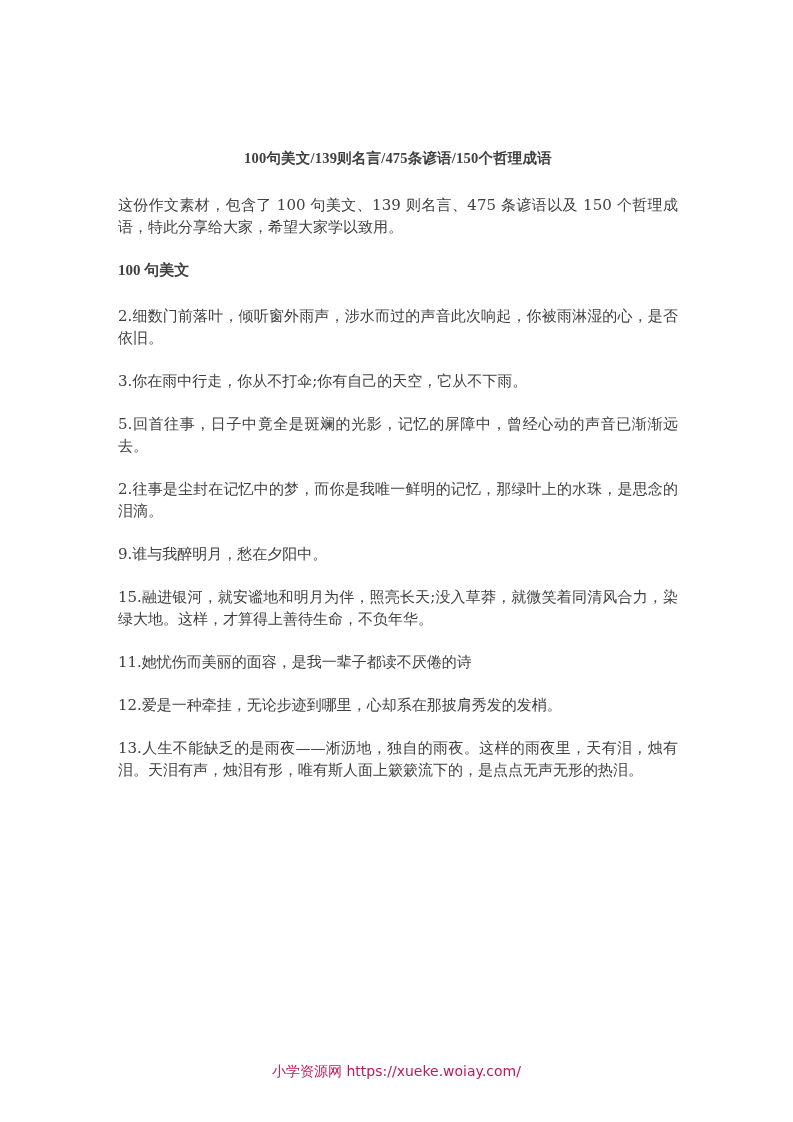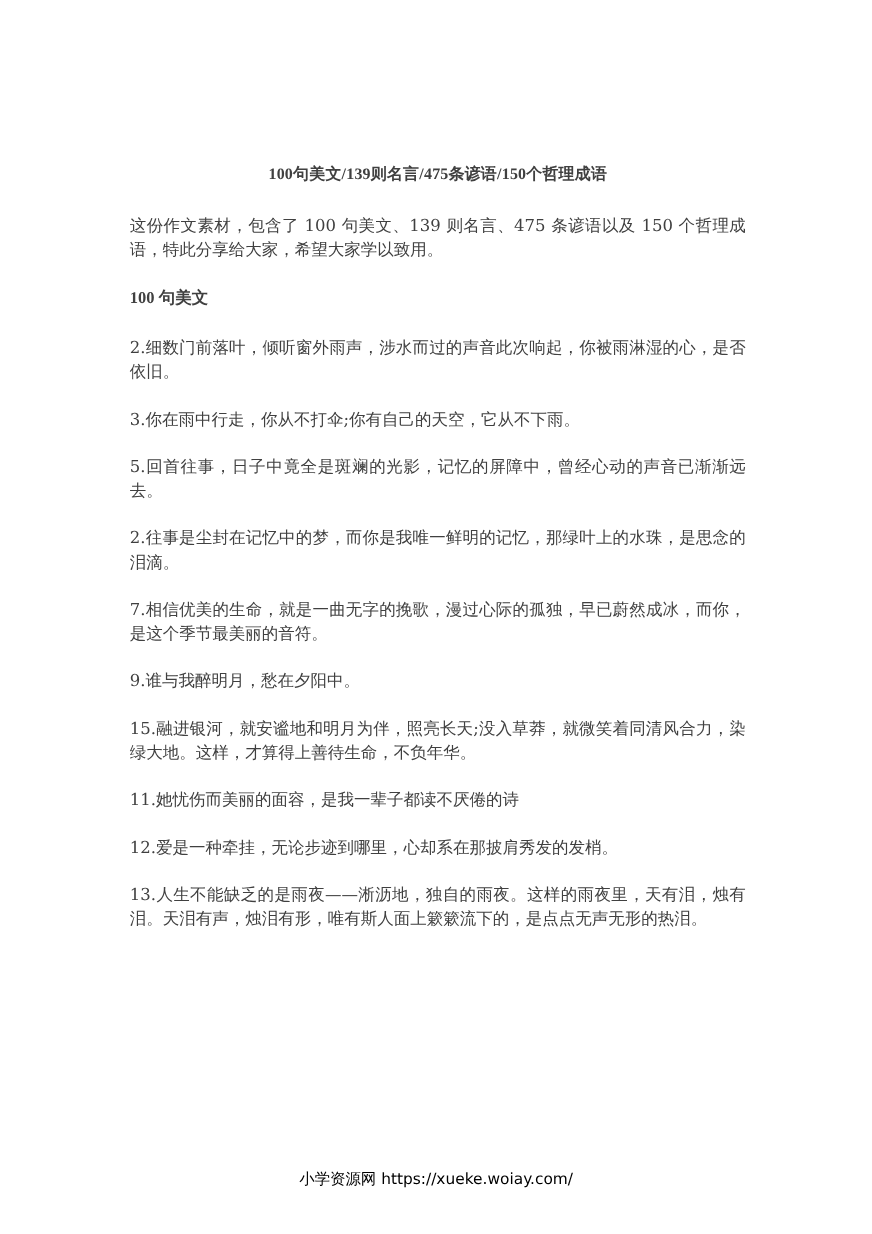--- a/index.html
+++ b/index.html
@@ -20,37 +20,36 @@
     text-align: justify; text-justify: inter-character;
   }
   .intro { margin-bottom: 23px; }
   .section-heading {
     font-weight: bold; font-size: 15px; margin: 0 0 25px 0;
     font-family: "Liberation Serif", "DejaVu Serif", serif;
   }
   .item { margin-bottom: 21px; }
   .footer {
     position: absolute; left: 0; width: 793px; top: 1063px;
-    text-align: center; font-size: 14px; color: #000000;
+    text-align: center; font-size: 14px; color: #be185d;
     font-family: "DejaVu Sans", "Liberation Sans", sans-serif;
   }
 </style>
 </head>
 <body>
 
 <div class="page">
   <h1 class="title">100句美文/139则名言/475条谚语/150个哲理成语</h1>
   <p class="intro">这份作文素材，包含了 100 句美文、139 则名言、475 条谚语以及 150 个哲理成语，特此分享给大家，希望大家学以致用。</p>
   <h2 class="section-heading">100 句美文</h2>
   <div>
     <p class="item">2.细数门前落叶，倾听窗外雨声，涉水而过的声音此次响起，你被雨淋湿的心，是否依旧。</p>
     <p class="item">3.你在雨中行走，你从不打伞;你有自己的天空，它从不下雨。</p>
     <p class="item">5.回首往事，日子中竟全是斑斓的光影，记忆的屏障中，曾经心动的声音已渐渐远去。</p>
     <p class="item">2.往事是尘封在记忆中的梦，而你是我唯一鲜明的记忆，那绿叶上的水珠，是思念的泪滴。</p>
-    <p class="item">7.相信优美的生命，就是一曲无字的挽歌，漫过心际的孤独，早已蔚然成冰，而你，是这个季节最美丽的音符。</p>
     <p class="item">9.谁与我醉明月，愁在夕阳中。</p>
     <p class="item">15.融进银河，就安谧地和明月为伴，照亮长天;没入草莽，就微笑着同清风合力，染绿大地。这样，才算得上善待生命，不负年华。</p>
     <p class="item">11.她忧伤而美丽的面容，是我一辈子都读不厌倦的诗</p>
     <p class="item">12.爱是一种牵挂，无论步迹到哪里，心却系在那披肩秀发的发梢。</p>
     <p class="item">13.人生不能缺乏的是雨夜——淅沥地，独自的雨夜。这样的雨夜里，天有泪，烛有泪。天泪有声，烛泪有形，唯有斯人面上簌簌流下的，是点点无声无形的热泪。</p>
   </div>
 </div>
 
 <div class="footer">小学资源网 https://xueke.woiay.com/</div>
 

